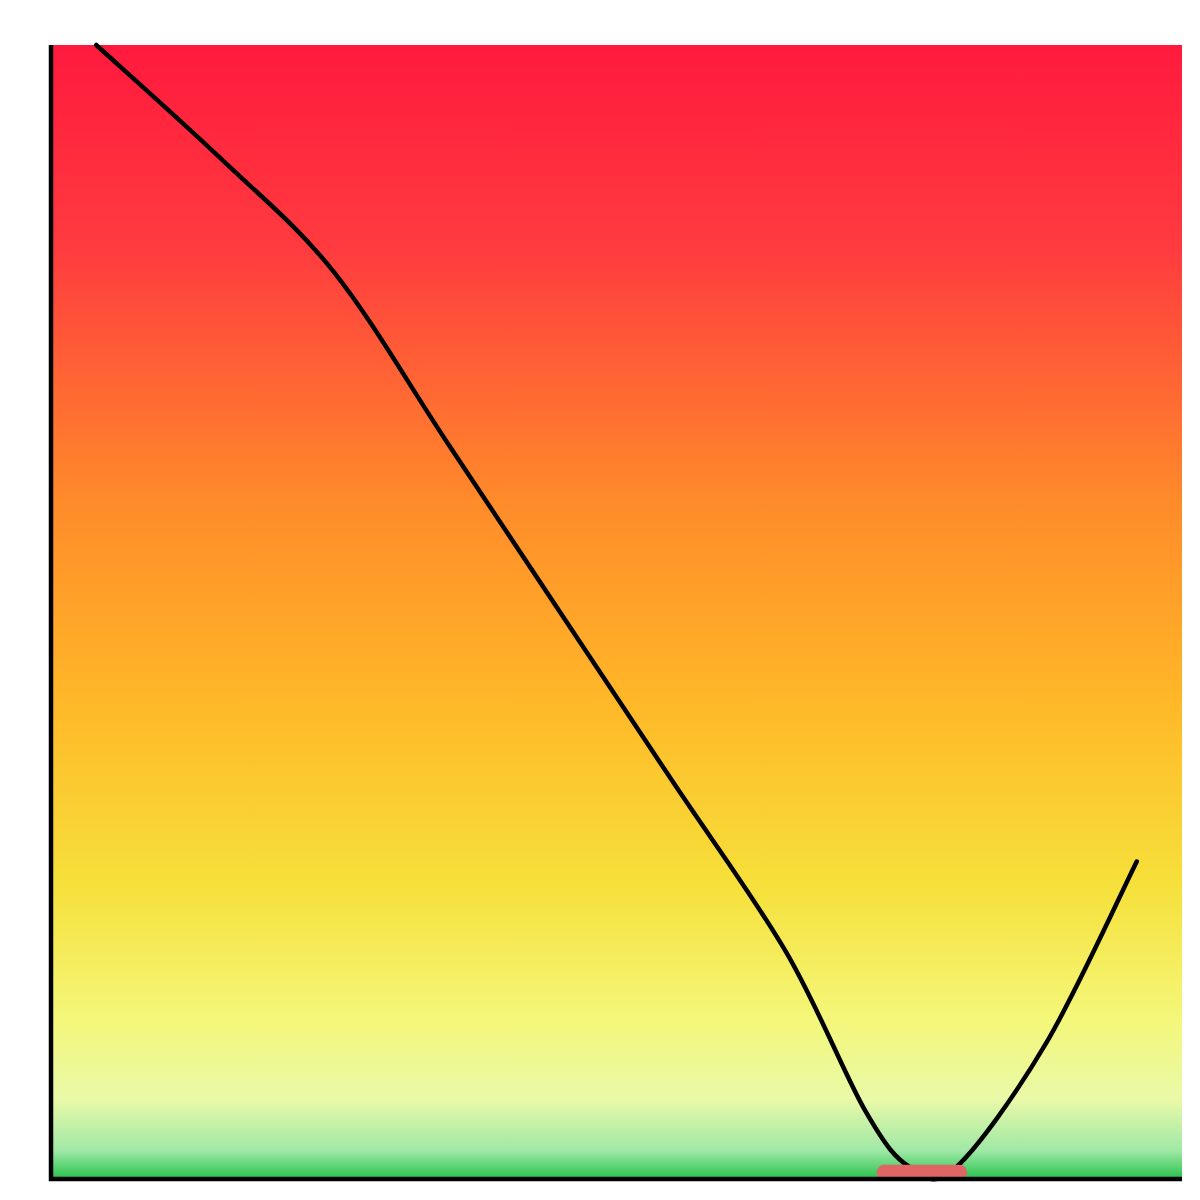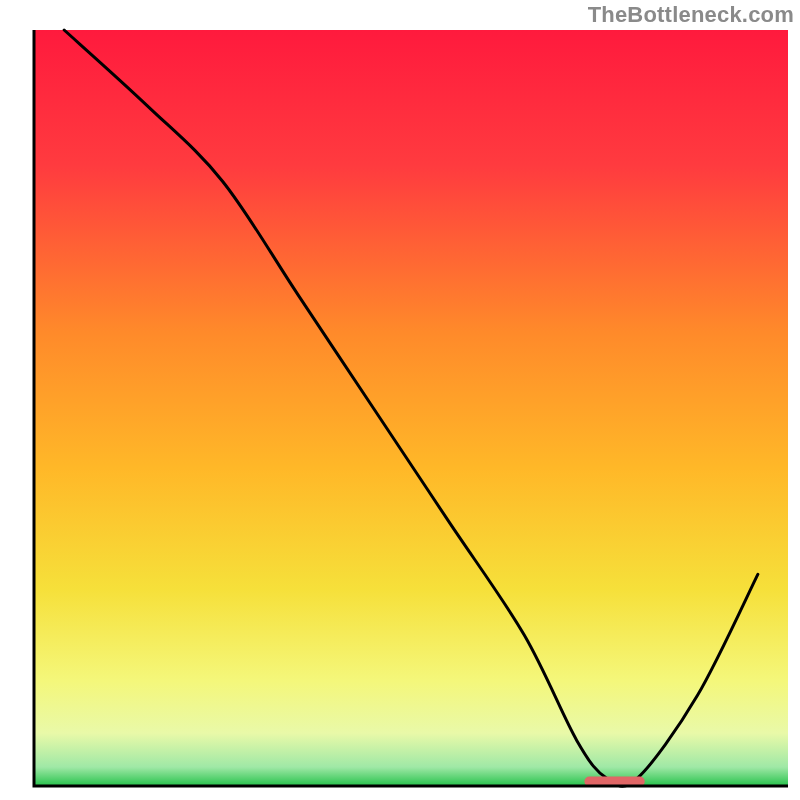--- a/index.html
+++ b/index.html
@@ -28,21 +28,20 @@
   svg {
     position: absolute;
     left: 0;
     top: 0;
   }
 </style>
 </head>
 <body>
 
 <div class="stage">
-  <div class="watermark">TheBottleneck.com</div>
 
   <svg id="chart-svg" width="800" height="800">
     <defs>
       <linearGradient id="bg-grad" x1="0" y1="0" x2="0" y2="1">
           <stop offset="0%" stop-color="#ff1a3d"></stop>
           <stop offset="18%" stop-color="#ff3b3f"></stop>
           <stop offset="40%" stop-color="#ff8a2a"></stop>
           <stop offset="57.99999999999999%" stop-color="#ffb828"></stop>
           <stop offset="74%" stop-color="#f6e03a"></stop>
           <stop offset="86%" stop-color="#f4f77a"></stop>

